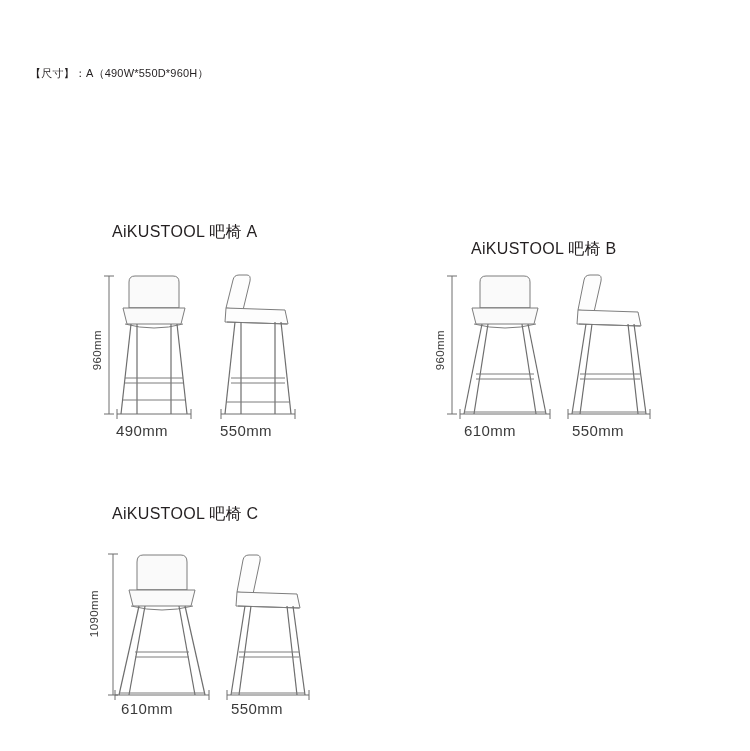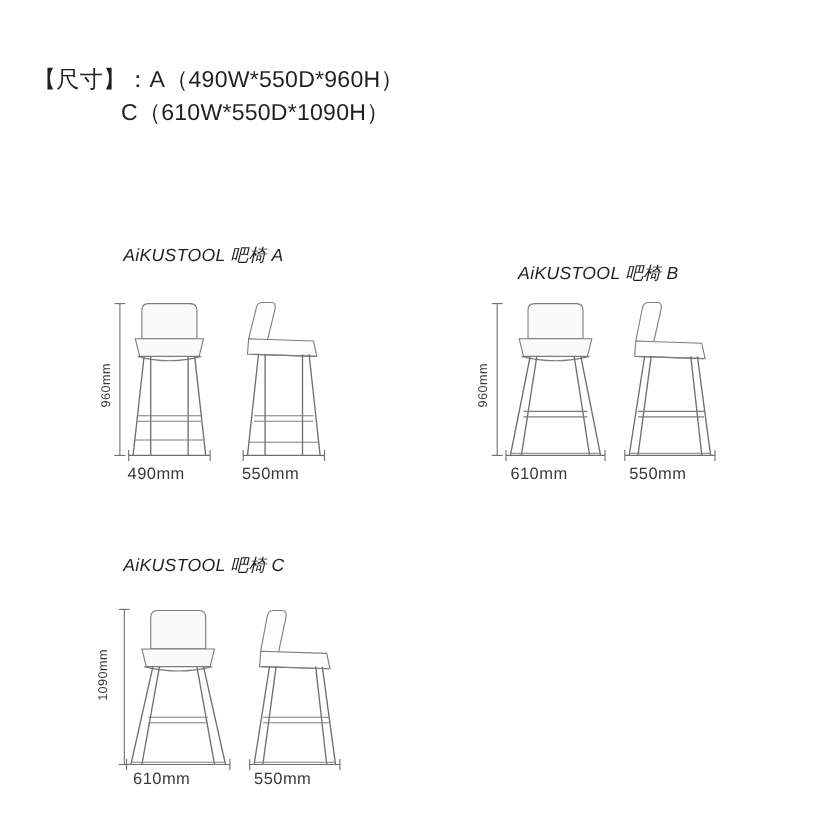--- a/index.html
+++ b/index.html
@@ -14,36 +14,35 @@
     font-family: "Liberation Sans", "DejaVu Sans", sans-serif;
     color: #231f20;
     overflow: hidden;
   }
 
   
   .spec-block {
     position: absolute;
     left: 30px;
     top: 58px;
-    font-size: 21px;
+    font-size: 11px;
     line-height: 30px;
     letter-spacing: 0.2px;
     color: #231f20;
   }
   .spec-line { white-space: pre; }
   .spec-line.indent { padding-left: 80px; }
 
   
   .group-title {
     position: absolute;
     font-size: 16px;
     color: #231f20;
     letter-spacing: 0.3px;
     white-space: nowrap;
-    font-style: italic;
   }
   #title-a { left: 112px; top: 222px; }
   #title-b { left: 455px; top: 239px; margin-left: 16px; }
   #title-c { left: 112px; top: 504px; }
 
   
   .drawing {
     position: absolute;
   }
   .dim-v-label {
@@ -68,21 +67,20 @@
   .ln-dim { stroke: #6e6e6e; stroke-width: 1; fill: none; }
   .ln-th { stroke: #6e6e6e; stroke-width: 1.2; fill: none; }
   .seat { fill: #fafafa; stroke: #7d7d7d; stroke-width: 1; }
   .seat-side { fill: #fdfdfd; stroke: #7d7d7d; stroke-width: 1; }
 </style>
 </head>
 <body>
 
 <div class="spec-block">
   <div class="spec-line">【尺寸】：A（490W*550D*960H）</div>
-  <div class="spec-line indent">C（610W*550D*1090H）</div>
 </div>
 
 <div class="group-title" id="title-a">AiKUSTOOL 吧椅 A</div>
 <div class="group-title" id="title-b">AiKUSTOOL 吧椅 B</div>
 <div class="group-title" id="title-c">AiKUSTOOL 吧椅 C</div>
 
 <div class="drawing" id="draw-a" style="left:85px; top:262px; width:240px; height:180px;">
   <svg width="240" height="180" viewBox="0 0 240 180">
 
     <g>

